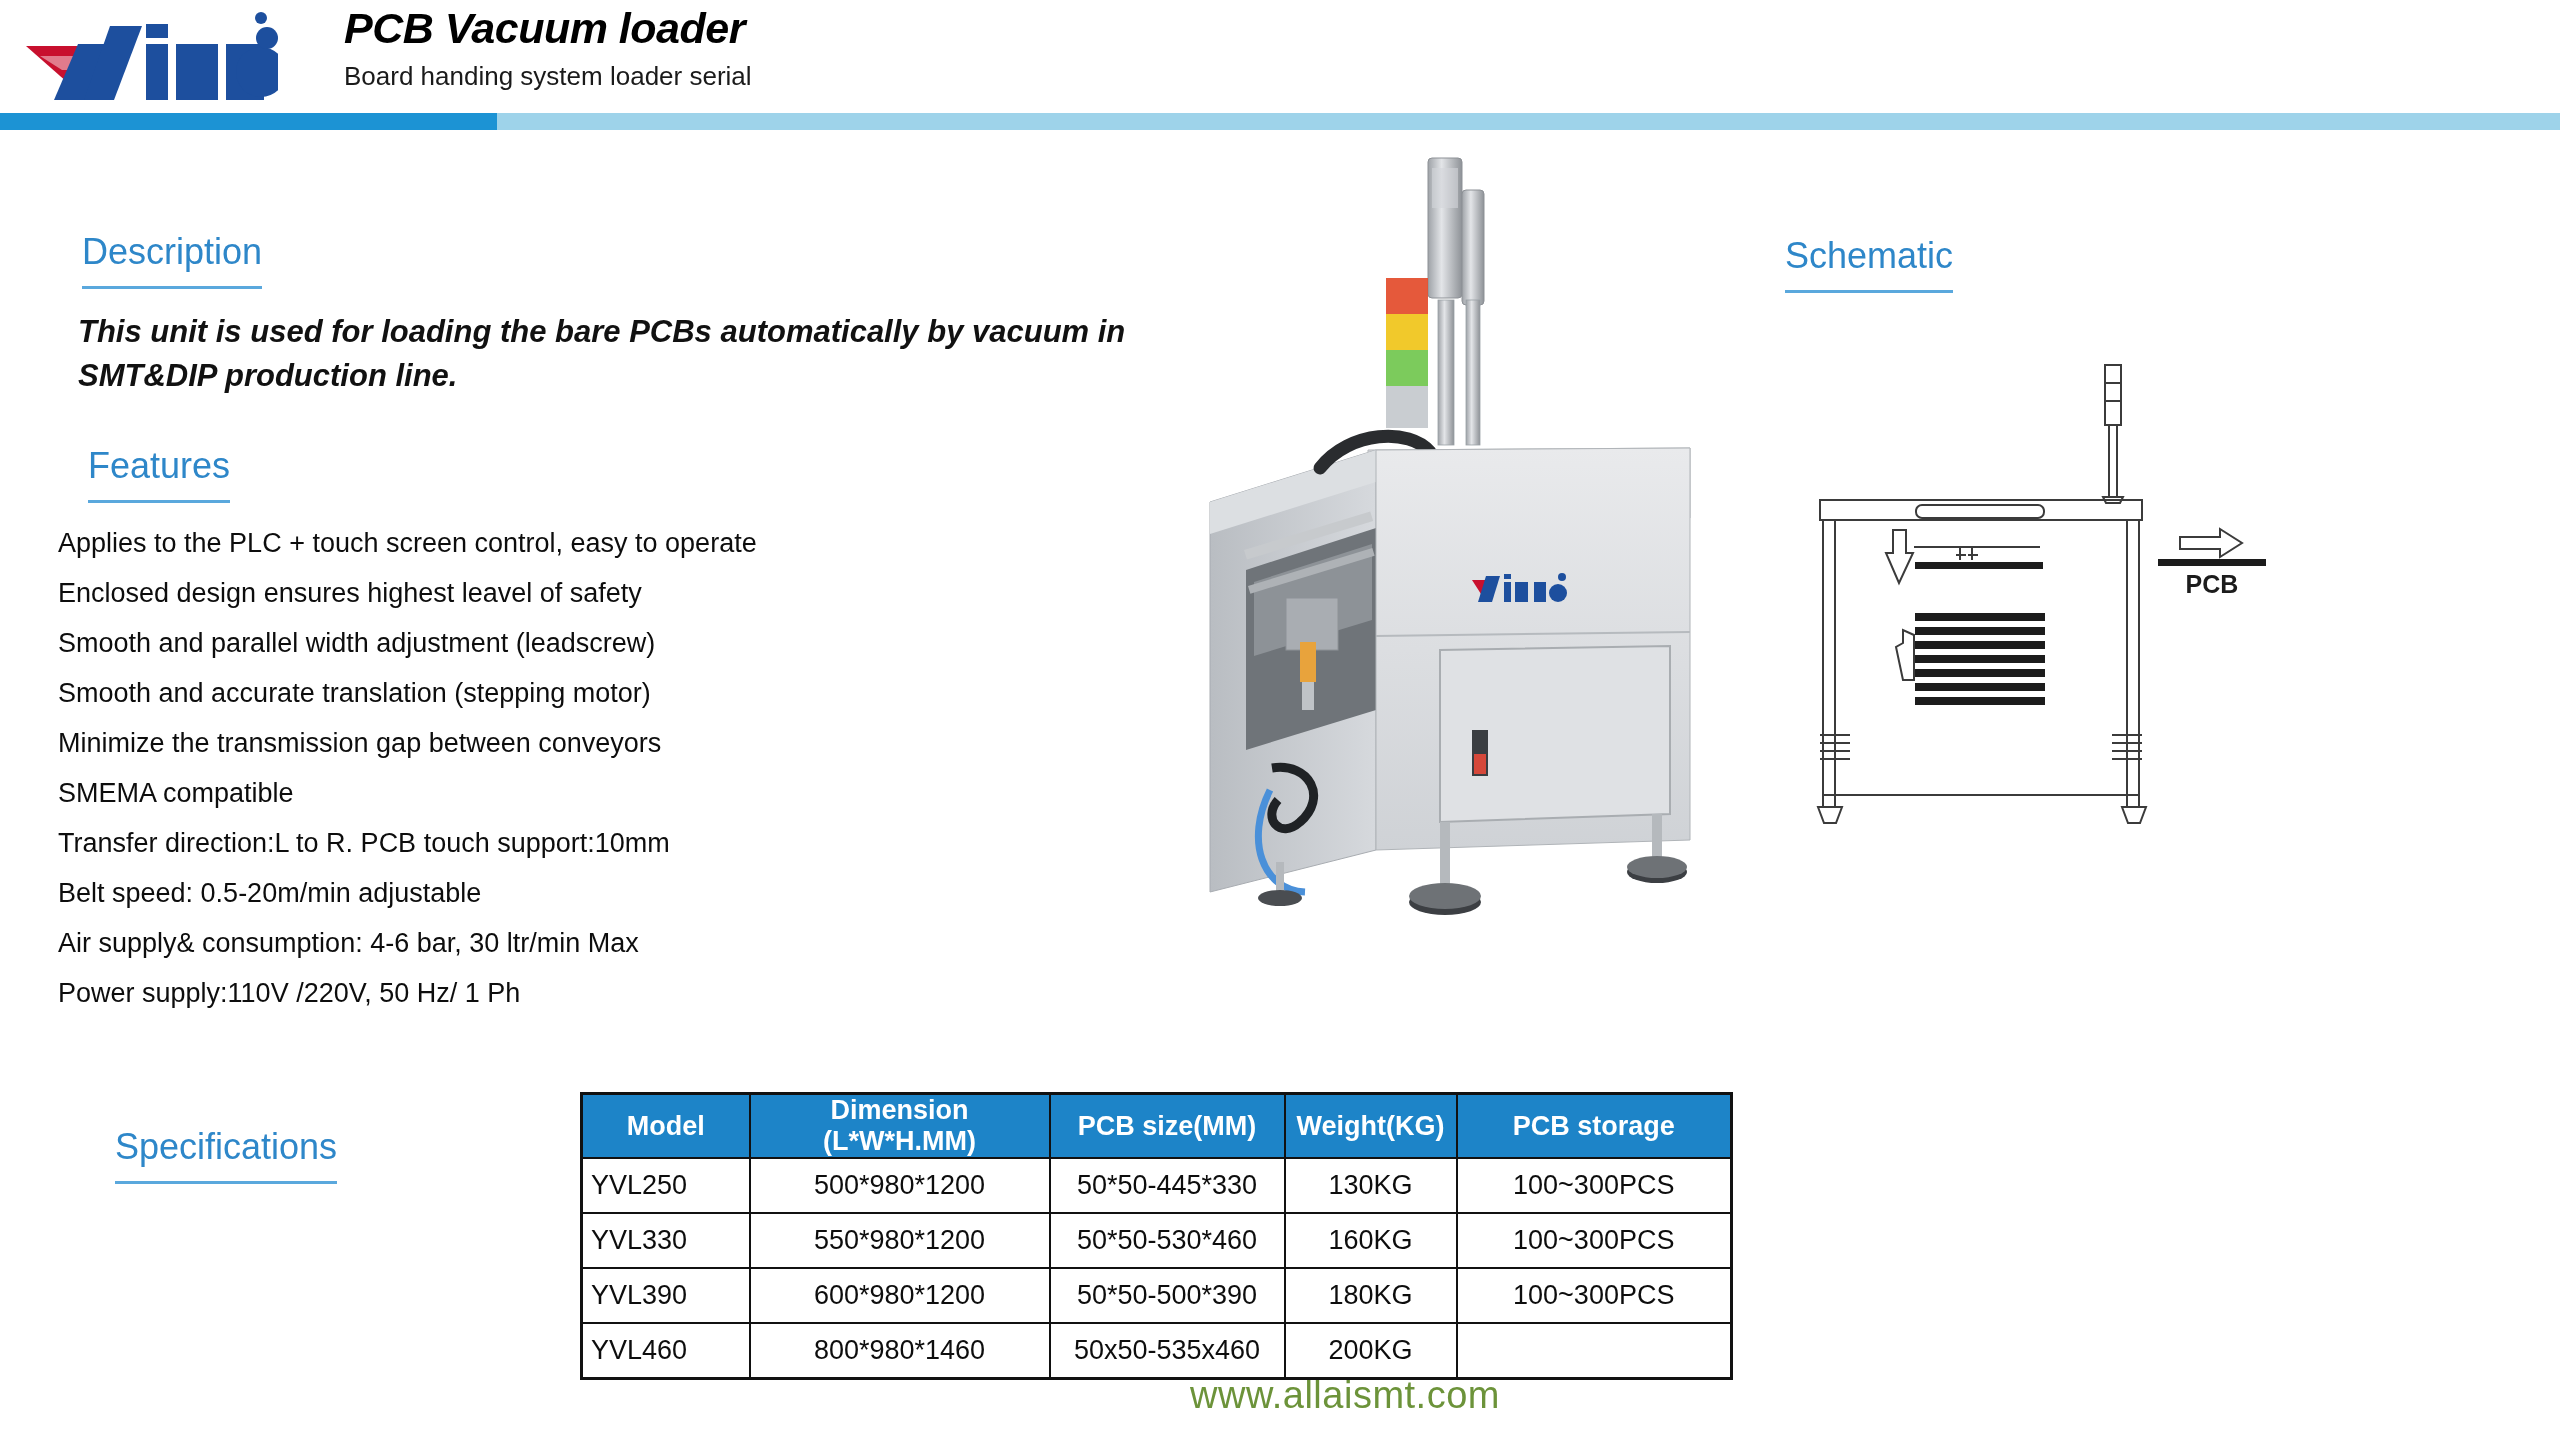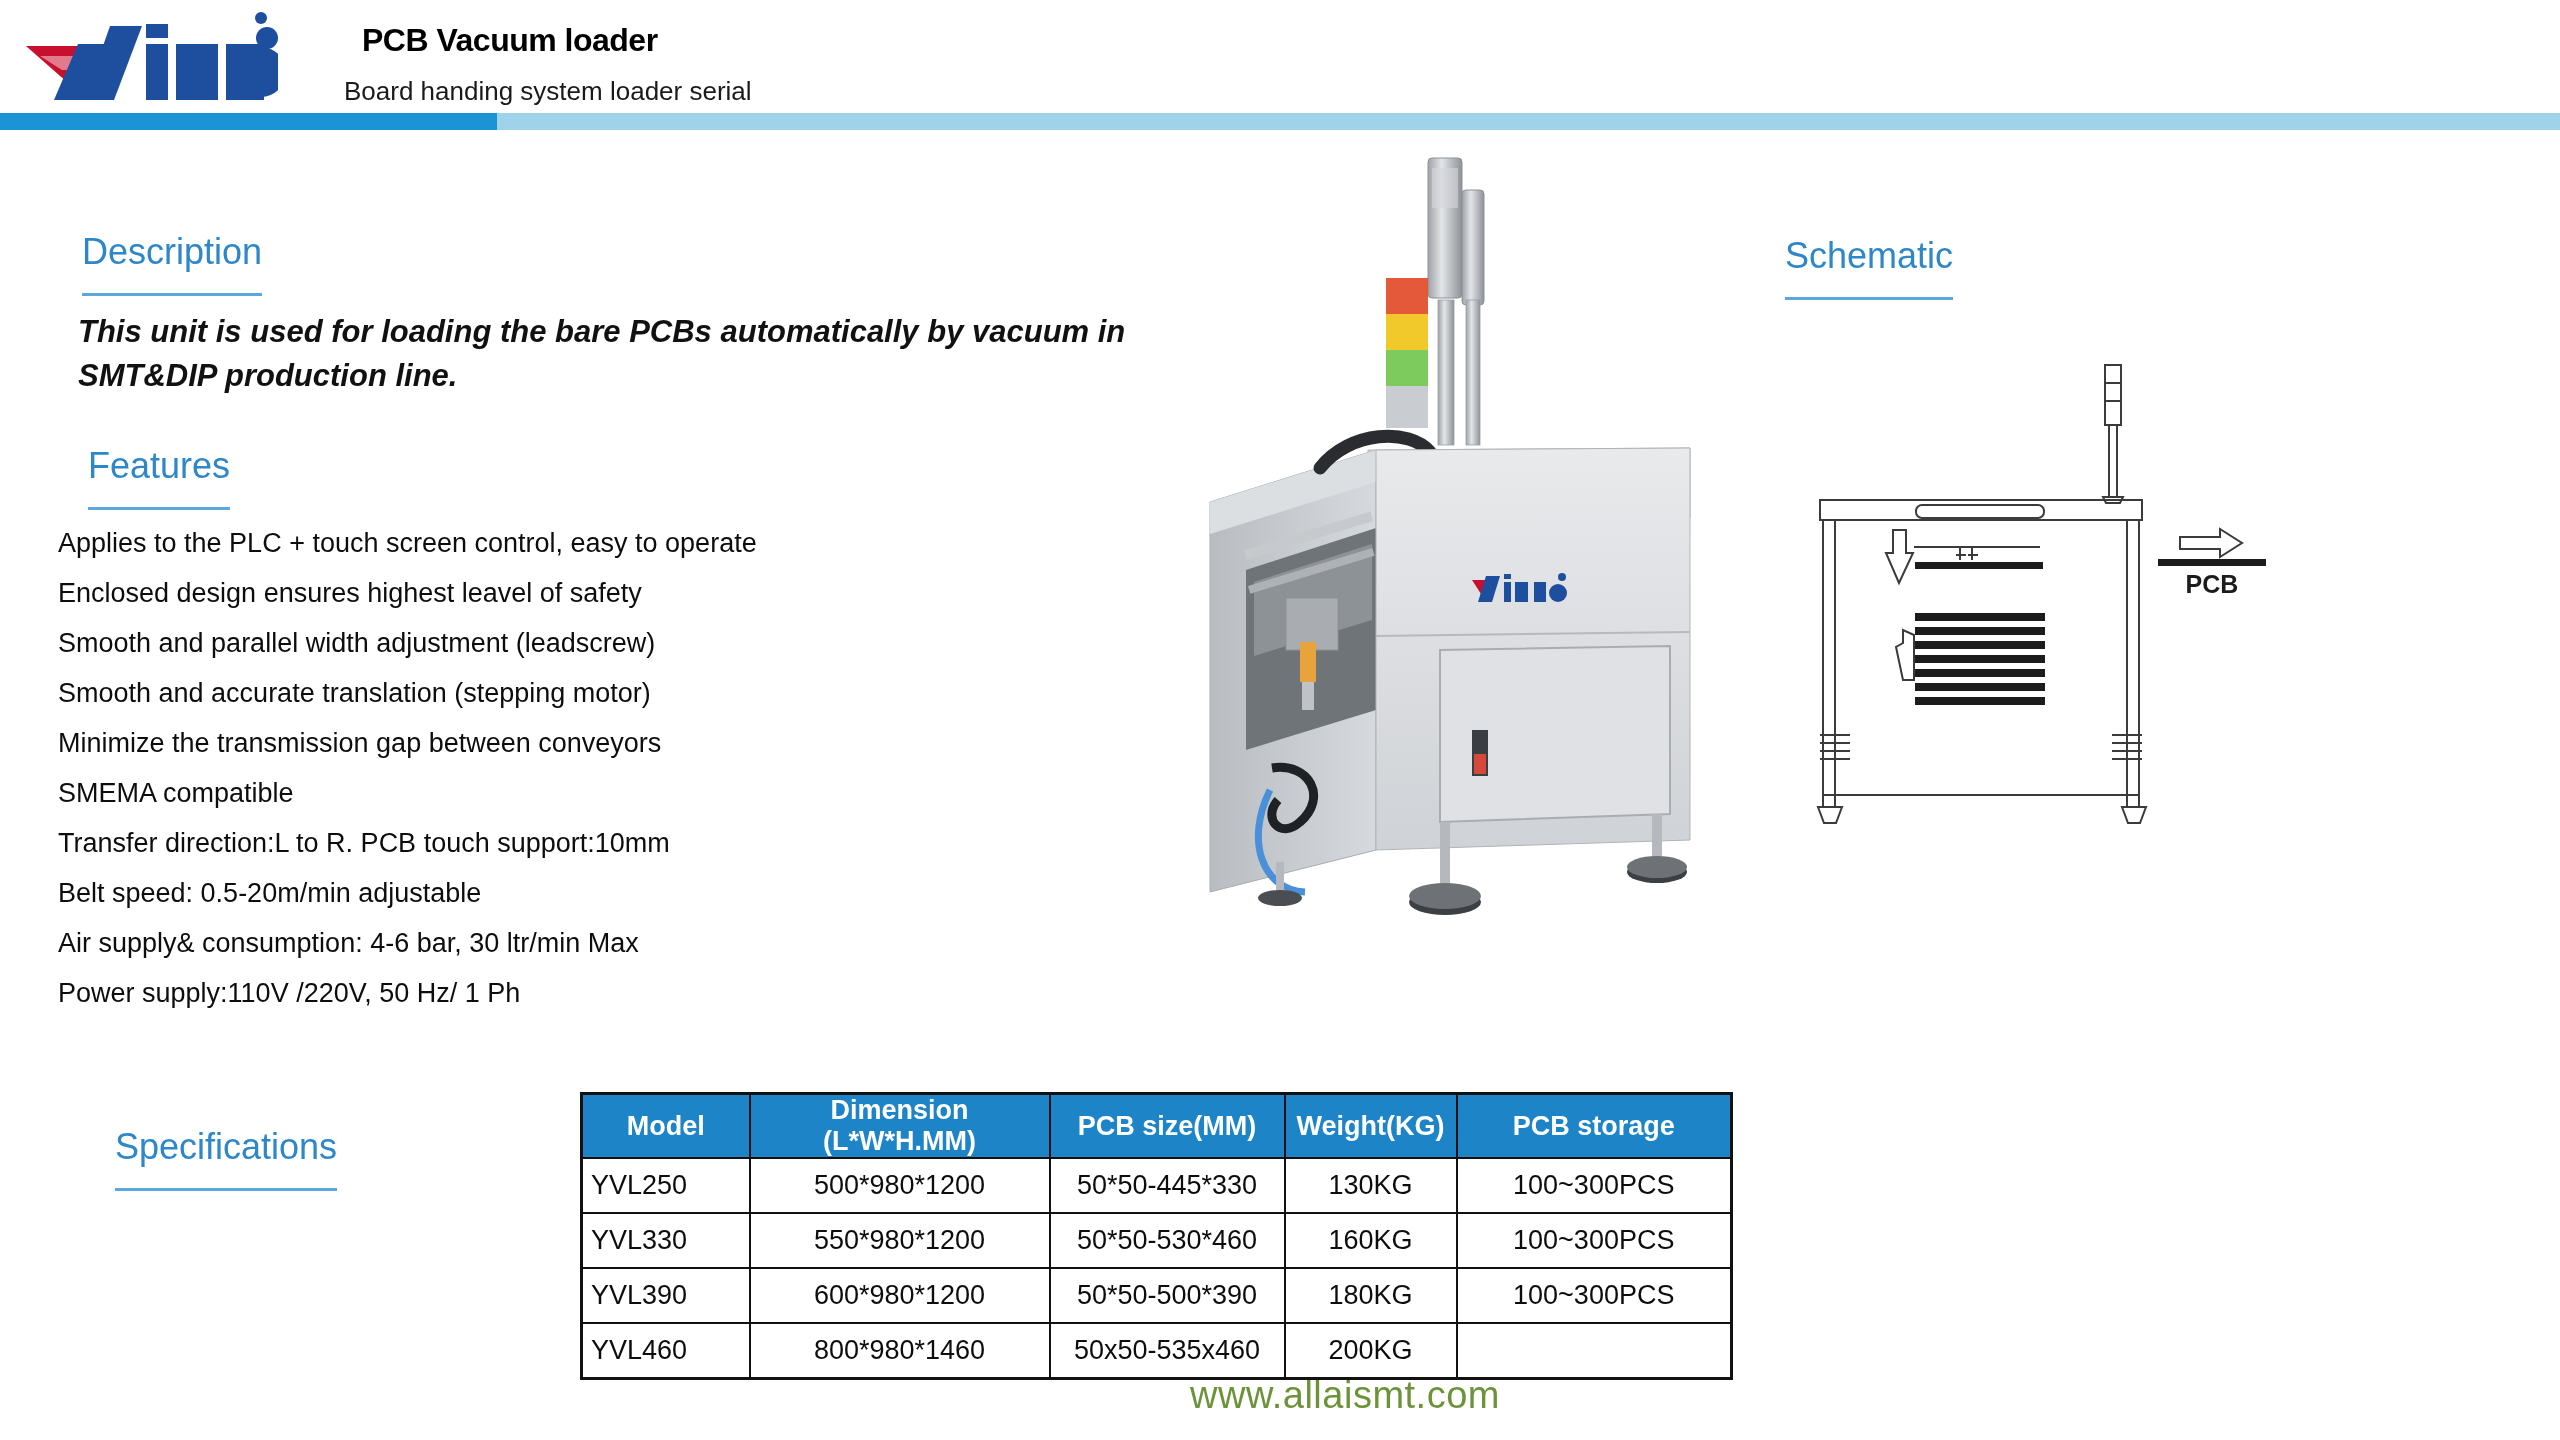--- a/index.html
+++ b/index.html
@@ -30,26 +30,27 @@
     left: 18px; top: 8px;
     width: 260px; height: 92px;
   }
   #logo-svg { display: block; }
 
   #title-block {
     position: absolute;
     left: 344px; top: 6px;
   }
   #main-title {
-    font-size: 32px;
+    font-size: 43px;
     font-weight: bold;
+    font-style: italic;
     letter-spacing: -0.5px;
     line-height: 1.05;
     color: #000000;
-    margin: 18px;
+    margin: 0;
     white-space: nowrap;
   }
   #sub-title {
     font-size: 26px;
     font-weight: normal;
     color: #1a1a1a;
     margin: 10px 0 0 0;
     white-space: nowrap;
   }
 
@@ -71,21 +72,21 @@
     background: #9ed3ea;
   }
 
   
   .section-heading {
     color: #2e87c9;
     font-size: 36px;
     font-weight: normal;
     display: inline-block;
     border-bottom: 3px solid #5aa8dd;
-    padding-bottom: 21px;
+    padding-bottom: 14px;
     line-height: 1.1;
     white-space: nowrap;
     text-align: right;
   }
 
   
   #desc-heading-wrap {
     position: absolute;
     left: 82px; top: 232px;
   }

